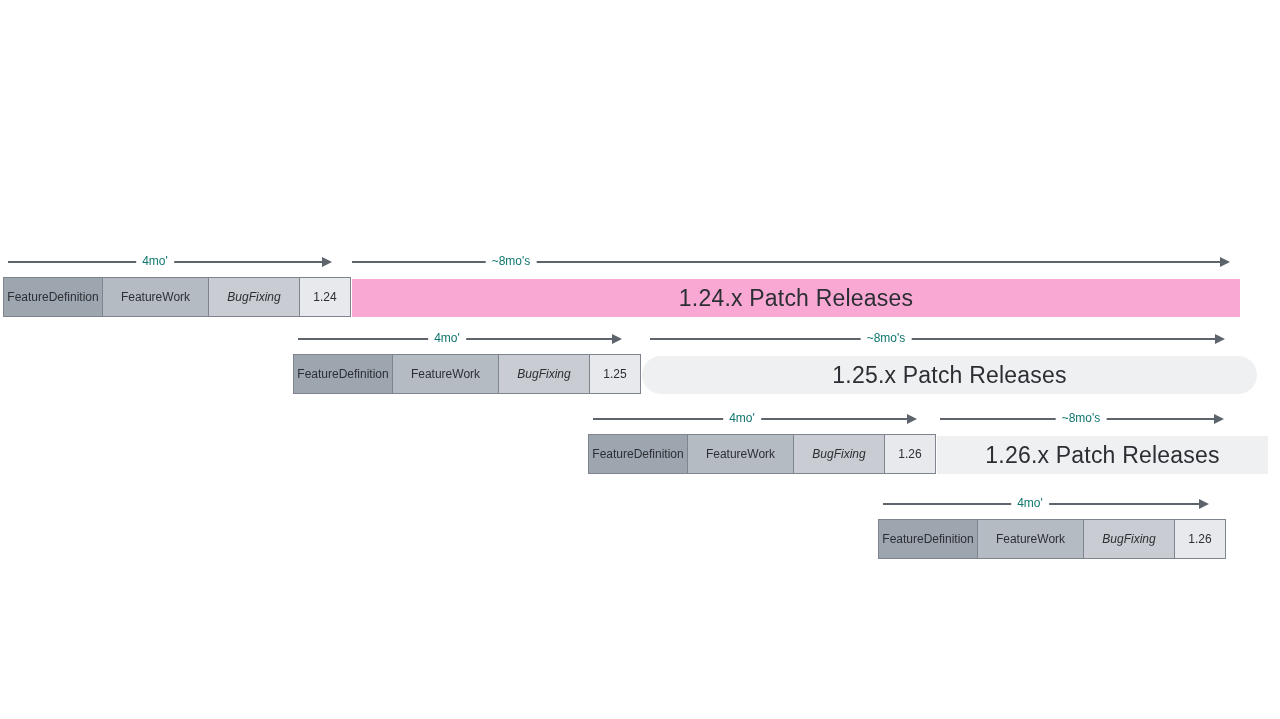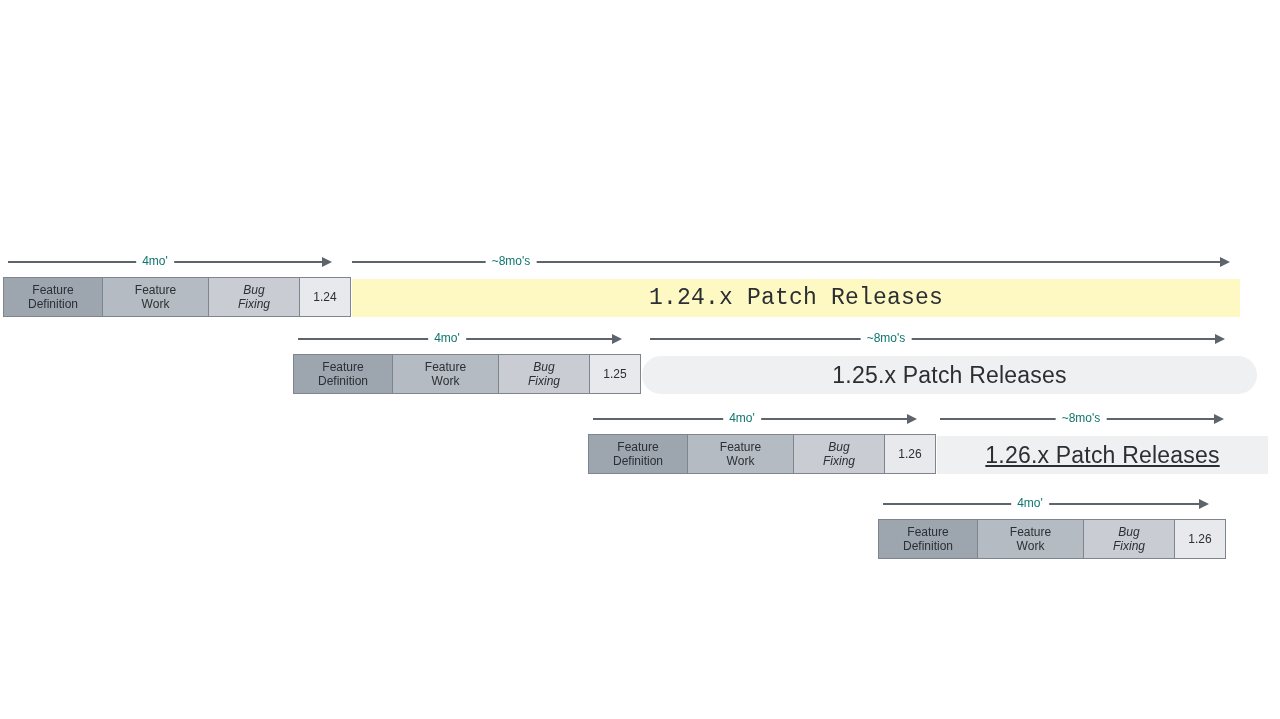--- a/index.html
+++ b/index.html
@@ -9,21 +9,21 @@
     background:#ffffff;
     overflow:hidden;
     font-family:"Liberation Sans", sans-serif;
   }
   
   .boxes{position:absolute;display:flex;height:40px;}
   .pbox{
     box-sizing:border-box;
     height:40px;
     border:1px solid #7e858e;
-    display:flex;flex-direction:column;align-items:center;justify-content:center;
+    display:flex;flex-direction:row;align-items:center;justify-content:center;
     font-size:12px;line-height:14px;color:#2c2f34;text-align:center;
   }
   .pbox + .pbox{margin-left:-1px;}
   .w-fd{width:100px;background:#9da5ae;}
   .w-fw{width:107px;background:#b5bbc3;}
   .w-bf{width:92px;background:#c9cdd3;font-style:italic;}
   .w-ver{width:52px;background:#e7e9ec;font-size:12px;}
   
   .patchbar{
     position:absolute;height:38px;background:#eff0f2;
@@ -50,21 +50,21 @@
   #r1-bar{left:352px;top:279px;width:888px;}
   
   #r2-a4{left:298px;top:338px;width:322px;} #r2-a4 .alabel{left:149px;}
   #r2-a8{left:650px;top:338px;width:573px;} #r2-a8 .alabel{left:236px;}
   #r2-boxes{left:293px;top:354px;}
   #r2-bar{left:642px;top:356px;width:615px;border-radius:19px;}
   
   #r3-a4{left:593px;top:418px;width:322px;} #r3-a4 .alabel{left:149px;}
   #r3-a8{left:940px;top:418px;width:282px;} #r3-a8 .alabel{left:141px;}
   #r3-boxes{left:588px;top:434px;}
-  #r3-bar{left:937px;top:436px;width:331px;text-decoration:underline;}
+  #r3-bar{left:937px;top:436px;width:331px;}
   
   #r4-a4{left:883px;top:503px;width:324px;} #r4-a4 .alabel{left:147px;}
   #r4-boxes{left:878px;top:519px;}
 </style>
 </head>
 <body>
 
 <div id="canvas">
 
   <div class="arrow" id="r1-a4">
@@ -83,21 +83,21 @@
       <span>Work</span>
     </div>
     <div class="pbox w-bf" style="background-color: rgb(201, 205, 211);">
       <span>Bug</span>
       <span>Fixing</span>
     </div>
     <div class="pbox w-ver" style="background-color: rgb(231, 233, 236);">
       <span>1.24</span>
     </div>
   </div>
-  <div class="patchbar" id="r1-bar" style="background-color: #fef9c3; font-family: Liberation Mono, monospace;">
+  <div class="patchbar" id="r1-bar" style="background-color: #f9a8d4;">
     <span>1.24.x Patch Releases</span>
   </div>
 
   <div class="arrow" id="r2-a4">
     <span class="alabel">4mo'</span>
   </div>
   <div class="arrow" id="r2-a8">
     <span class="alabel">~8mo's</span>
   </div>
   <div class="boxes" id="r2-boxes">

